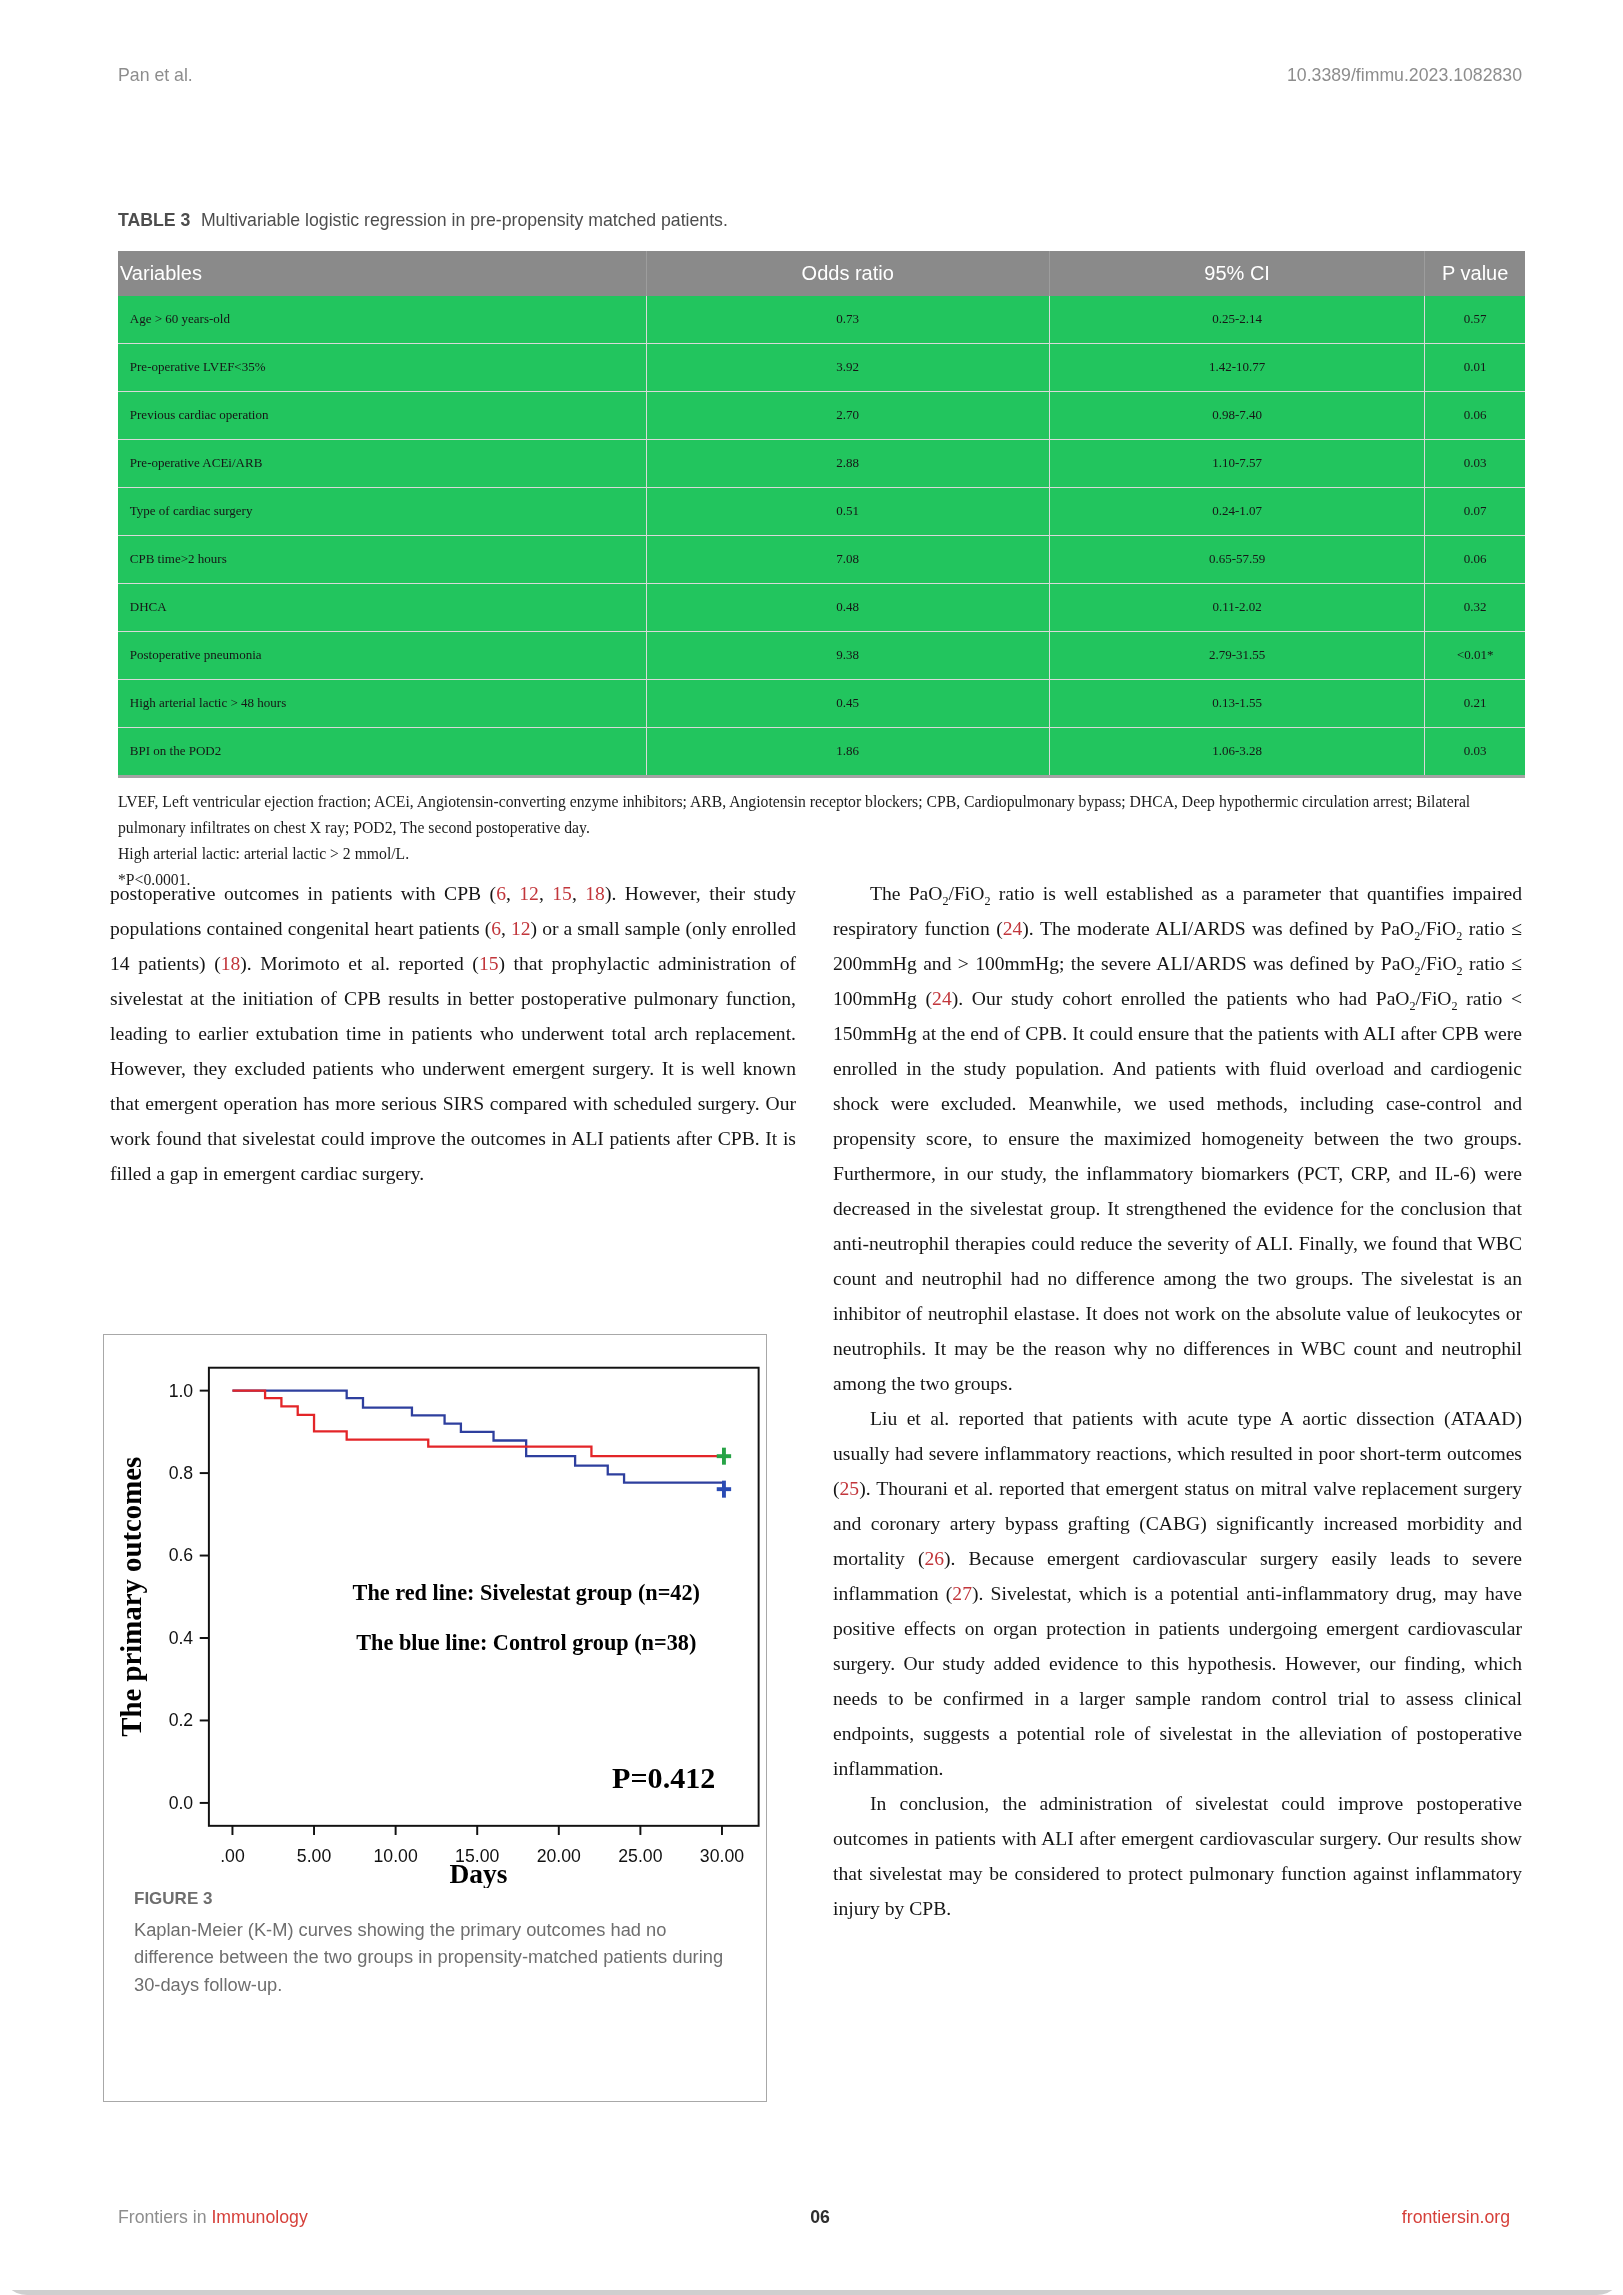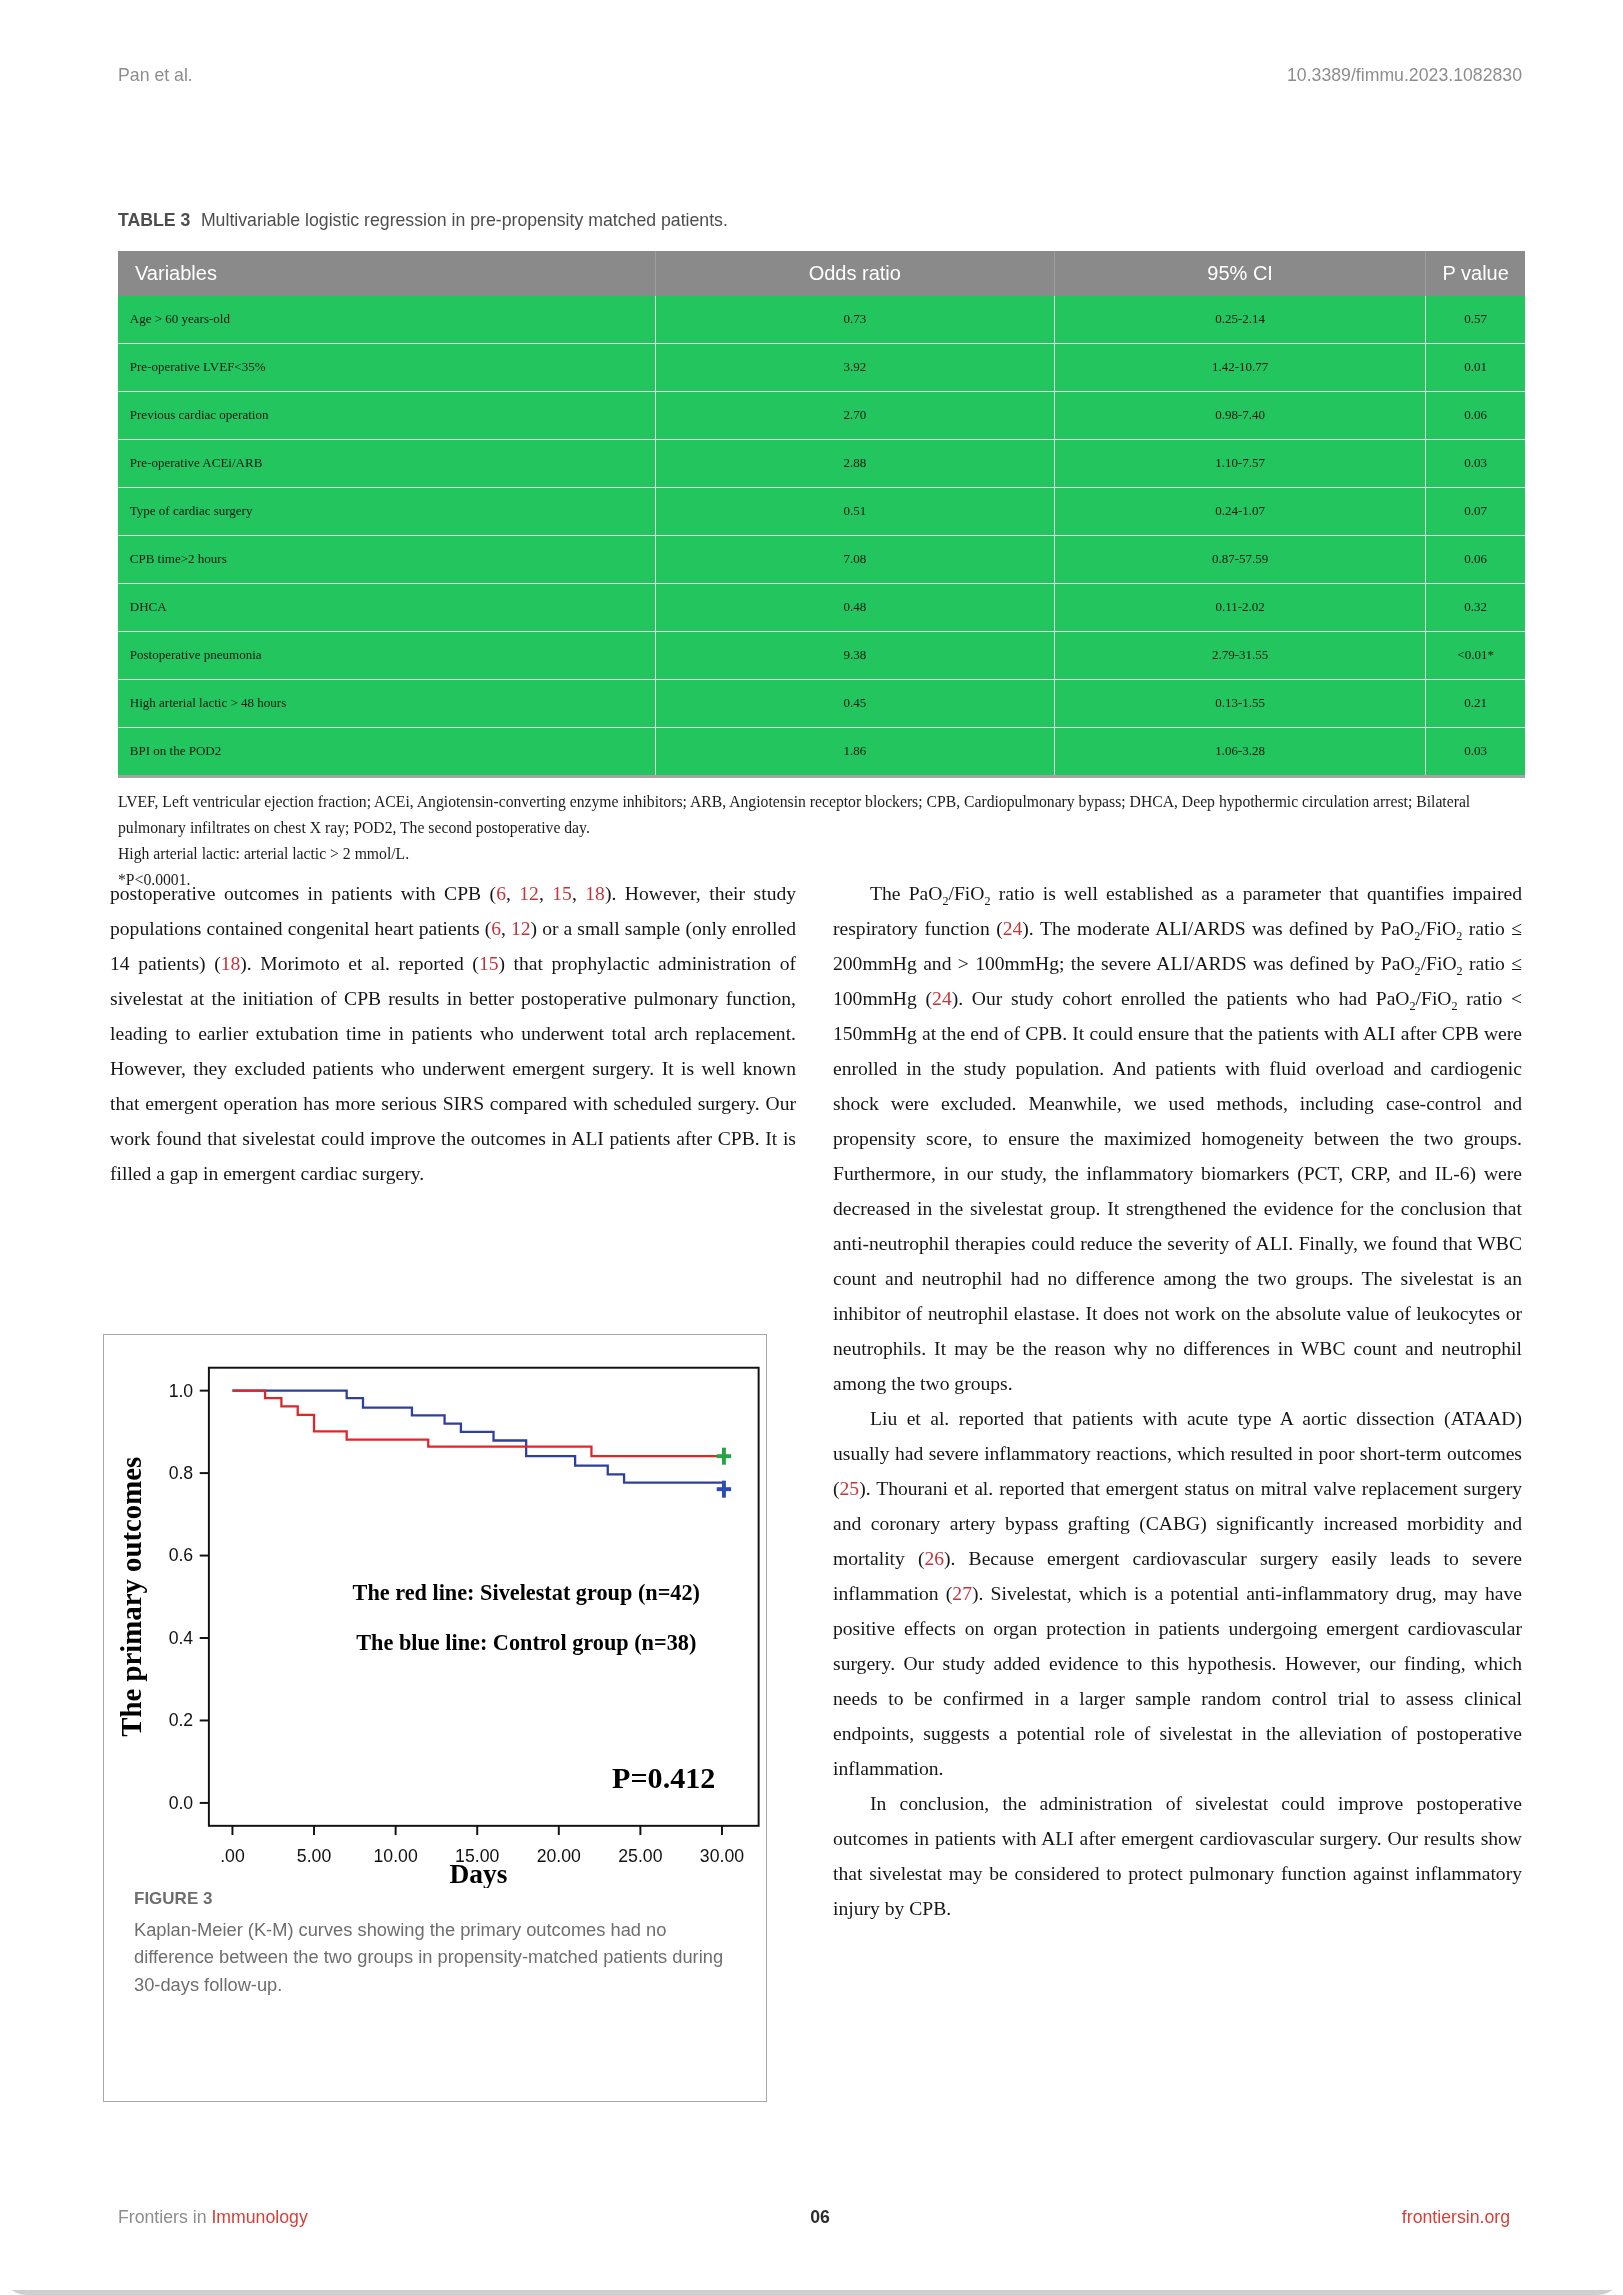--- a/index.html
+++ b/index.html
@@ -10,21 +10,21 @@
              justify-content:space-between;font-family:"Liberation Sans", sans-serif;
              font-size:17.7px;color:#8d8d8d;}
   
   .table-area{position:absolute;top:189px;left:118px;width:1407px;}
   .tbl-caption{font-family:"Liberation Sans", sans-serif;font-size:17.7px;color:#4d4d4d;
                margin-bottom:19.6px;margin-top:21px;}
   .tbl-label{font-weight:bold;margin-right:10.5px;}
   table.reg{border-collapse:collapse;table-layout:fixed;width:1407px;}
   table.reg th{background:#8a8a8a;color:#ffffff;font-family:"Liberation Sans", sans-serif;
                font-weight:400;font-size:20px;height:43px;vertical-align:middle;}
-  table.reg th.c0{text-align:left;padding-left:17px;width:37.6%;}
+  table.reg th.c0{text-align:left;padding-left:2px;width:37.6%;}
   table.reg th.c1{width:28.7%;text-align:center;}
   table.reg th.c2{width:26.7%;text-align:center;}
   table.reg th.c3{width:7.0%;text-align:center;}
   table.reg th + th{border-left:1.3px solid #9d9d9d;}
   table.reg td{font-size:13px;height:45px;vertical-align:middle;border-top:1.3px solid #d9d9d9;
                background:#22c55e;}
   table.reg tr:first-child td{border-top:none;}
   table.reg td.c0{text-align:left;padding-left:11.8px;}
   table.reg td.c1,table.reg td.c2,table.reg td.c3{text-align:center;}
   table.reg td + td{border-left:1.3px solid #d9d9d9;}
@@ -108,21 +108,21 @@
           </tr>
           <tr>
             <td class="c0">Type of cardiac surgery</td>
             <td class="c1">0.51</td>
             <td class="c2">0.24-1.07</td>
             <td class="c3">0.07</td>
           </tr>
           <tr>
             <td class="c0">CPB time&gt;2 hours</td>
             <td class="c1">7.08</td>
-            <td class="c2">0.87-57.59</td>
+            <td class="c2">0.65-57.59</td>
             <td class="c3">0.06</td>
           </tr>
           <tr>
             <td class="c0">DHCA</td>
             <td class="c1">0.48</td>
             <td class="c2">0.11-2.02</td>
             <td class="c3">0.32</td>
           </tr>
           <tr>
             <td class="c0">Postoperative pneumonia</td>

